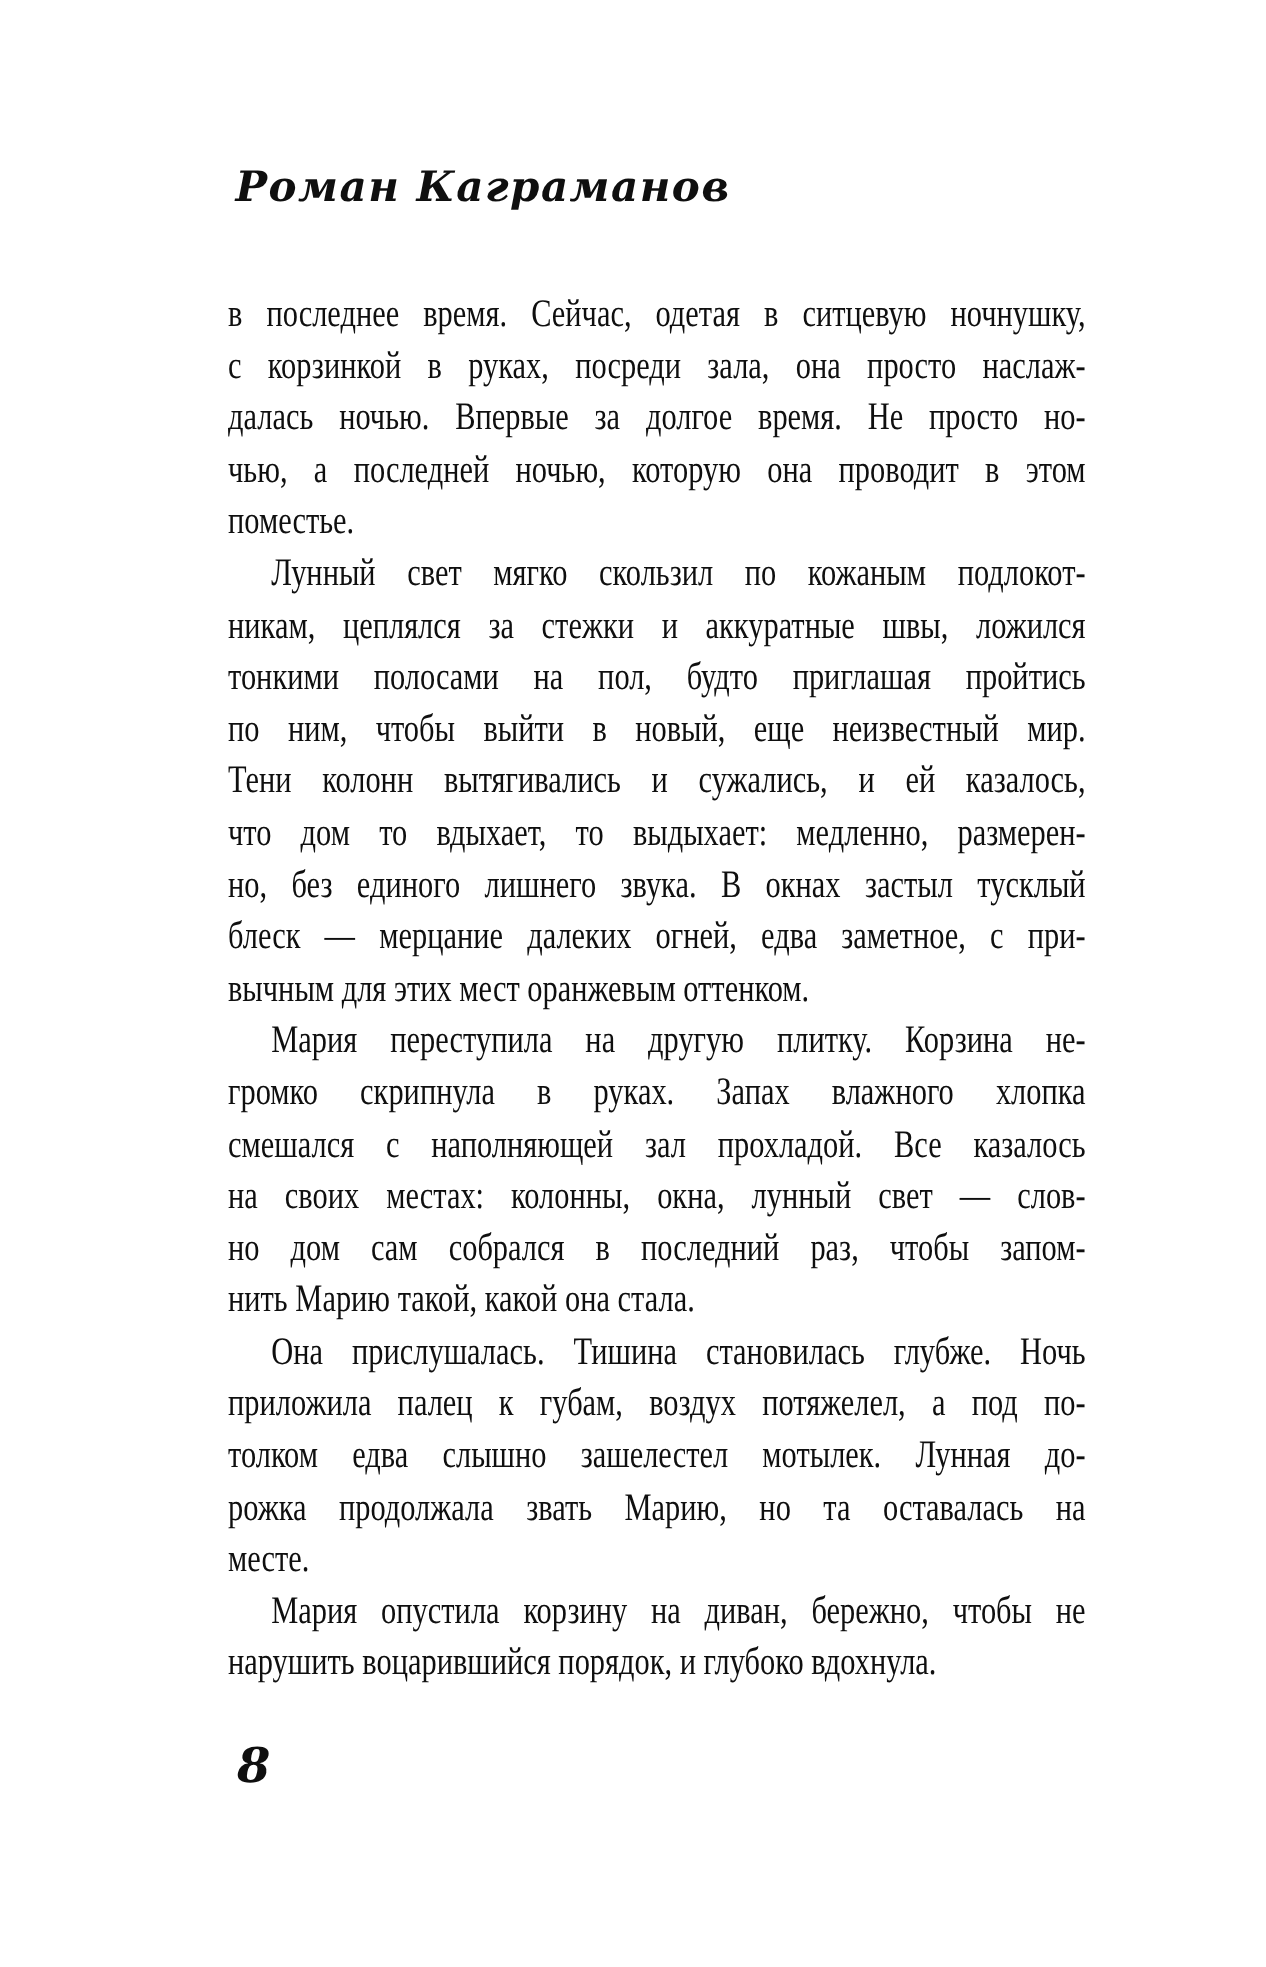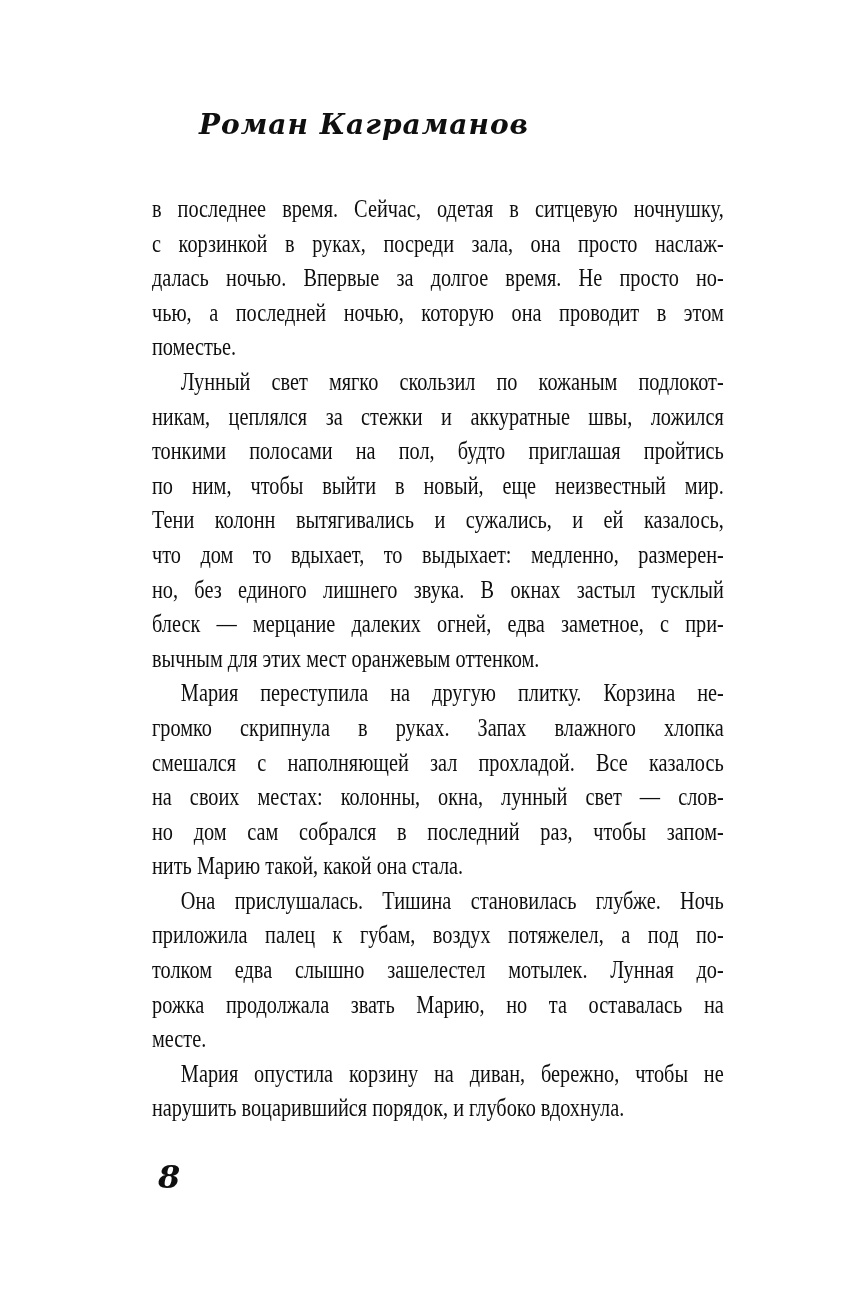--- a/index.html
+++ b/index.html
@@ -20,21 +20,20 @@
     position: absolute;
     left: 157px;
     top: 108px;
     font-family: "DejaVu Serif", serif;
     font-style: italic;
     font-weight: 600;
     font-size: 28px;
     letter-spacing: 1px;
     color: #0f0f0f;
     white-space: nowrap;
-    margin-left: 42px;
   }
   .body-text {
     position: absolute;
     left: 152px;
     top: 192px;
     width: 733px;
     transform: scaleX(0.78);
     transform-origin: 0 0;
   }
   .paragraph {

